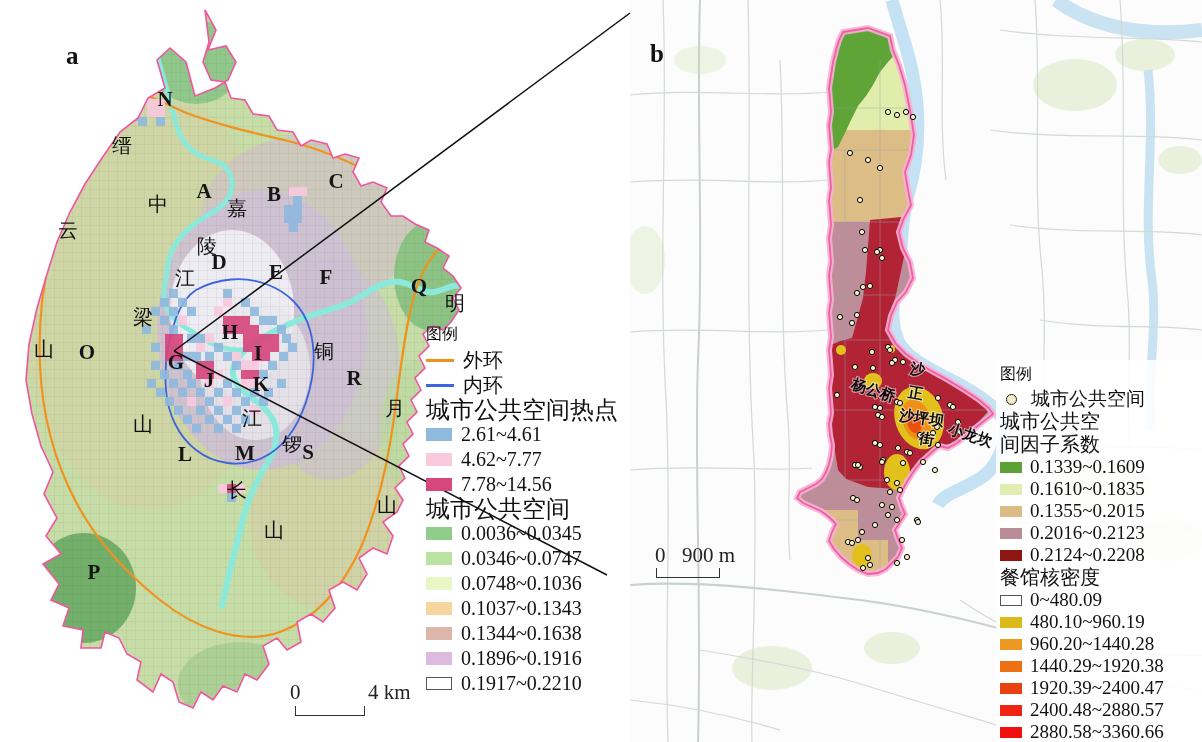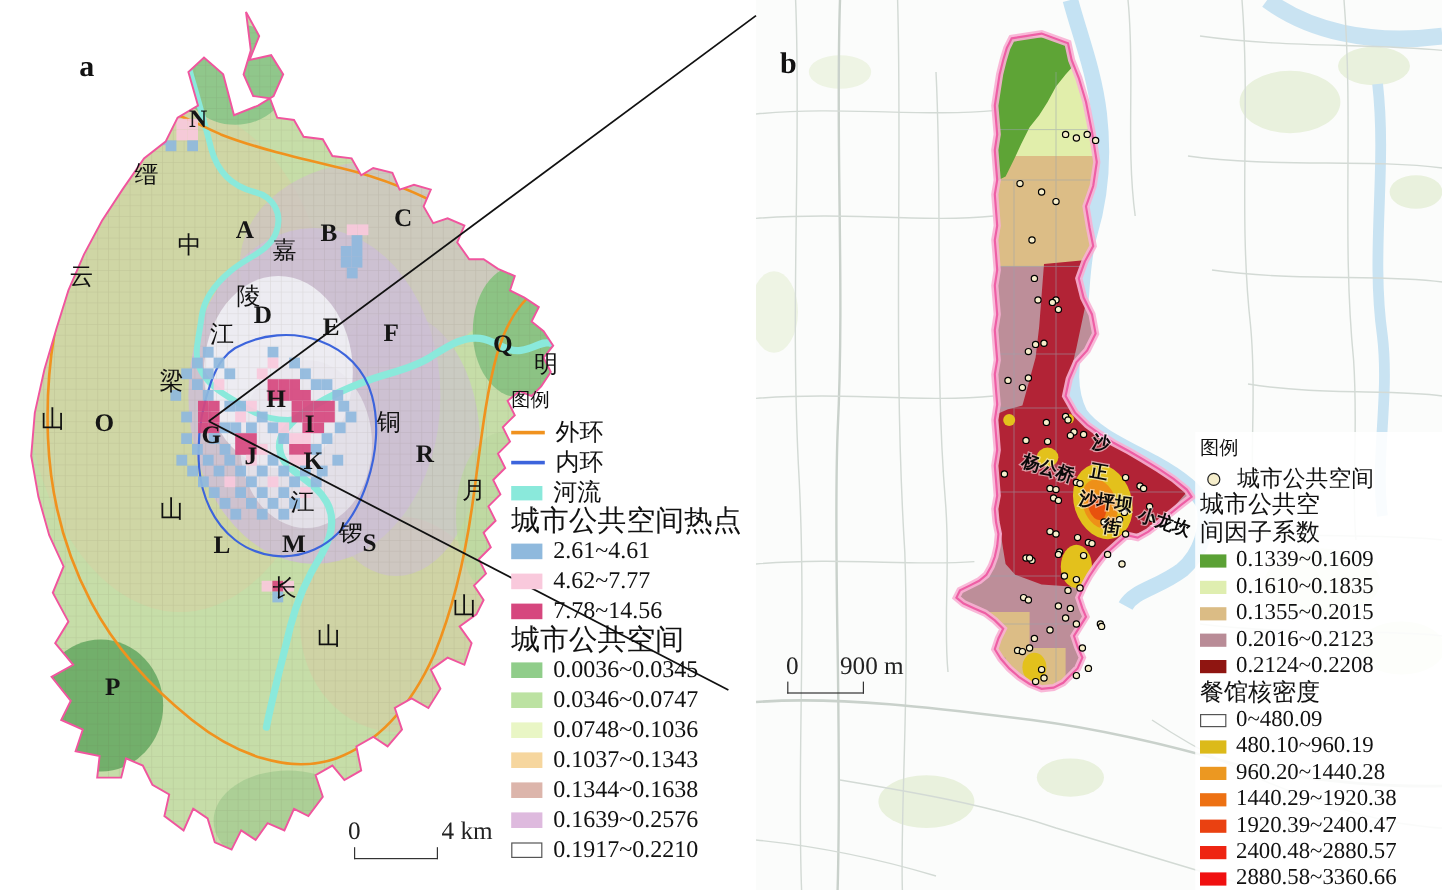--- a/index.html
+++ b/index.html
@@ -423,24 +423,20 @@
     <div class="lg-title">图例</div>
     <div id="a-lines">
         <div class="lg-row">
           <span class="sw line" style="background: rgb(240, 146, 30);"></span>
           <span class="lg-lbl">外环</span>
         </div>
         <div class="lg-row">
           <span class="sw line" style="background: rgb(60, 100, 220);"></span>
           <span class="lg-lbl">内环</span>
         </div>
-        <div class="lg-row">
-          <span class="sw riv" style="background: rgb(138, 233, 219);"></span>
-          <span class="lg-lbl">河流</span>
-        </div>
       </div>
     <div class="lg-sub">城市公共空间热点</div>
     <div id="a-hotspot">
         <div class="lg-row">
           <span class="sw" style="background: rgb(143, 185, 221);"></span>
           <span class="lg-lbl">2.61~4.61</span>
         </div>
         <div class="lg-row">
           <span class="sw" style="background: rgb(249, 201, 220);"></span>
           <span class="lg-lbl">4.62~7.77</span>
@@ -467,21 +463,21 @@
         <div class="lg-row">
           <span class="sw" style="background: rgb(246, 214, 158);"></span>
           <span class="lg-lbl">0.1037~0.1343</span>
         </div>
         <div class="lg-row">
           <span class="sw" style="background: rgb(220, 181, 171);"></span>
           <span class="lg-lbl">0.1344~0.1638</span>
         </div>
         <div class="lg-row">
           <span class="sw" style="background: rgb(222, 186, 222);"></span>
-          <span class="lg-lbl">0.1639~0.2576</span>
+          <span class="lg-lbl">0.1896~0.1916</span>
         </div>
         <div class="lg-row">
           <span class="sw" style="background: rgb(255, 255, 255); border: 1.5px solid rgb(85, 85, 85);"></span>
           <span class="lg-lbl">0.1917~0.2210</span>
         </div>
       </div>
   </div>
 
   <div class="legend legend-b" style="left:996px;top:360px;width:206px">
     <div class="lg-title">图例</div>
@@ -546,17 +542,17 @@
       </div>
   </div>
 
   <div class="sb" style="left:285px;top:680px;width:140px;height:40px">
     <span class="n0" style="left:5px">0</span>
     <span class="n1" style="left:83px">4 km</span>
     <div class="bar" style="left:10px;top:26px;width:68px"></div>
   </div>
   <div class="sb" style="left:650px;top:543px;width:130px;height:38px">
     <span class="n0" style="left:5px">0</span>
-    <span class="n1" style="left:50px">900 m</span>
+    <span class="n1" style="left:32px">900 m</span>
     <div class="bar" style="left:6px;top:25px;width:62px"></div>
   </div>
 
 </div>
 
 </body></html>

